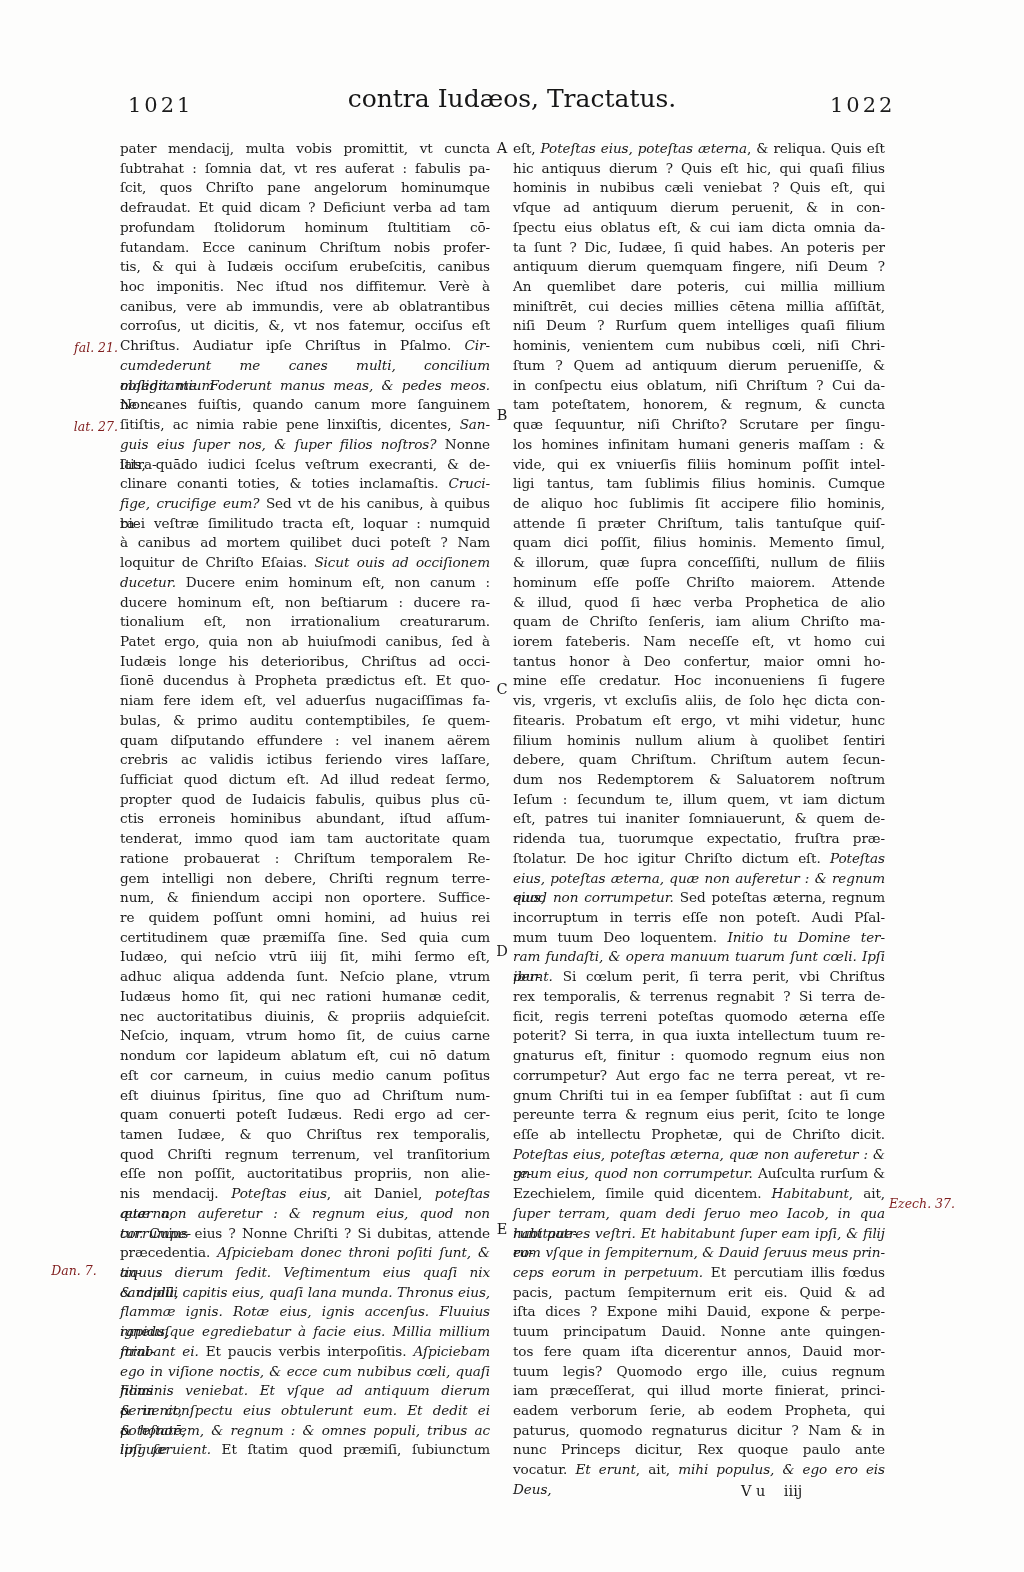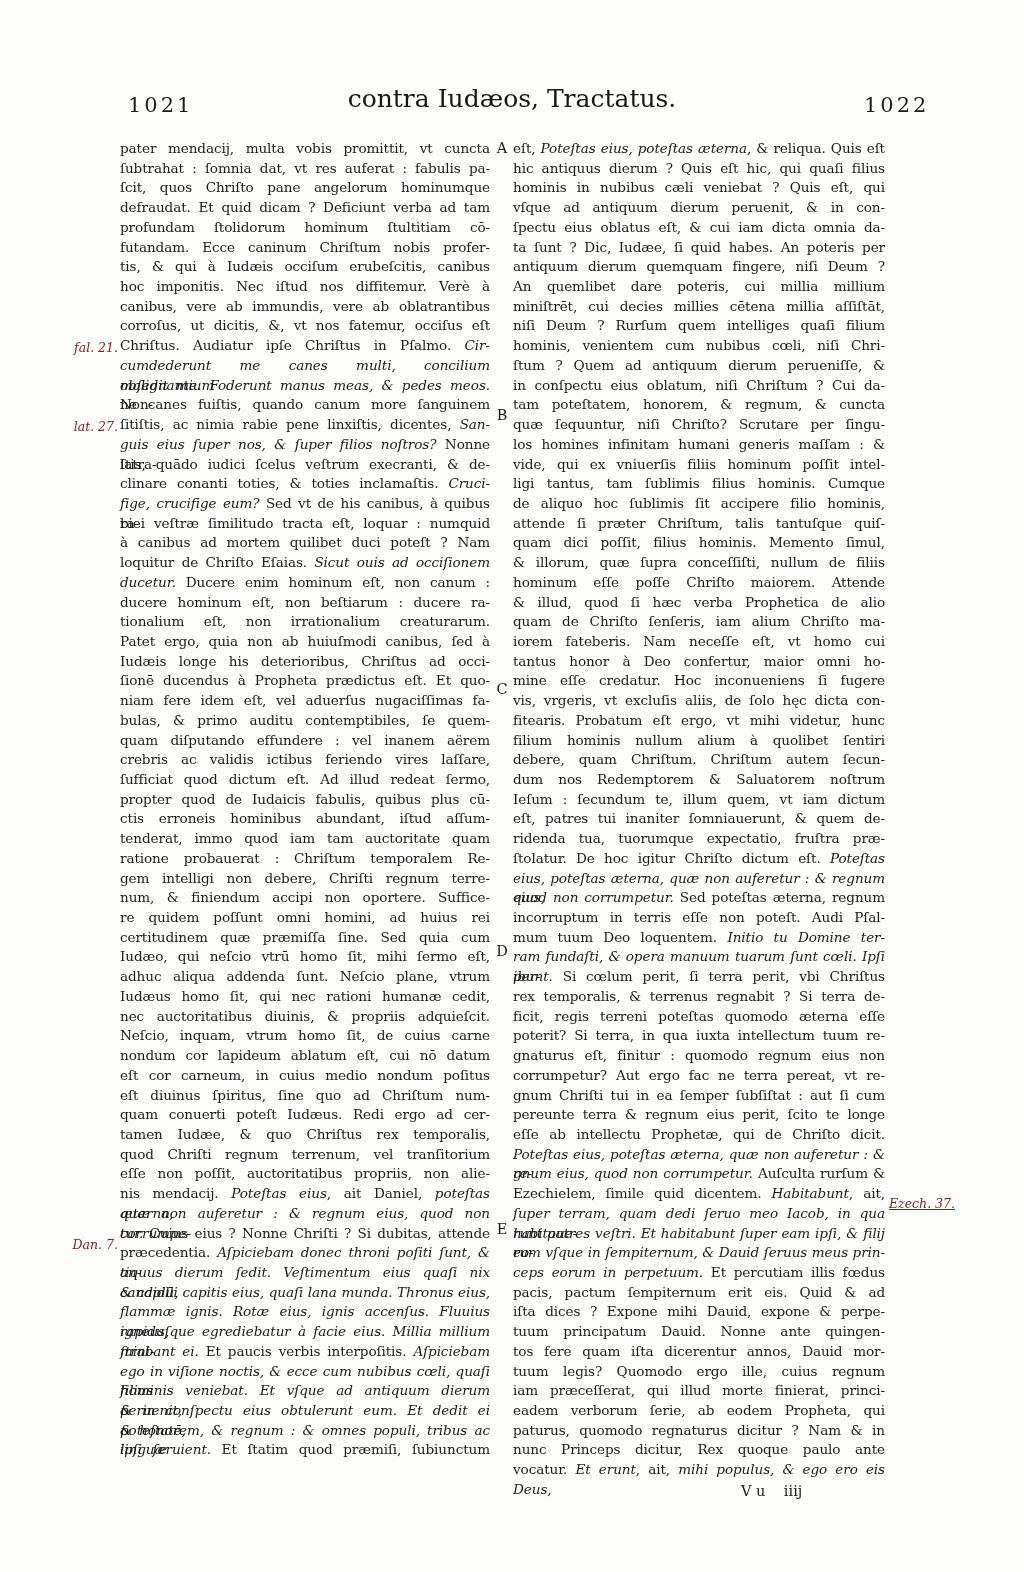--- a/index.html
+++ b/index.html
@@ -13,21 +13,21 @@
     width: 1024px; height: 1572px;
     font-family: "DejaVu Serif", serif;
     color: #1a1a1a;
     border-radius: 22px;
   }
   .pageno {
     position: absolute; top: 93px;
     font-size: 21px; letter-spacing: 3px; color: #1c1c1c;
   }
   #pageno-left  { left: 128px; }
-  #pageno-right { left: 864px; }
+  #pageno-right { left: 830px; }
   #running-title {
     position: absolute; top: 84px; left: 0; width: 1024px;
     text-align: center; font-size: 25px; color: #161616;
   }
   .column { position: absolute; top: 139px; }
   #column-left  { left: 120px; width: 370px; }
   #column-right { left: 513px; width: 372px; }
   .line {
     height: 19.72px; line-height: 19.72px;
     font-size: 13.6px; letter-spacing: -0.1px;
@@ -94,27 +94,27 @@
       <div class="line"><span>crebris ac validis ictibus feriendo vires laſſare,</span></div>
       <div class="line"><span>ſufficiat quod dictum eſt. Ad illud redeat ſermo,</span></div>
       <div class="line"><span>propter quod de Iudaicis fabulis, quibus plus cū-</span></div>
       <div class="line"><span>ctis erroneis hominibus abundant, iſtud aſſum-</span></div>
       <div class="line"><span>tenderat, immo quod iam tam auctoritate quam</span></div>
       <div class="line"><span>ratione probauerat : Chriſtum temporalem Re-</span></div>
       <div class="line"><span>gem intelligi non debere, Chriſti regnum terre-</span></div>
       <div class="line"><span>num, &amp; finiendum accipi non oportere. Suffice-</span></div>
       <div class="line"><span>re quidem poſſunt omni homini, ad huius rei</span></div>
       <div class="line"><span>certitudinem quæ præmiſſa ſine. Sed quia cum</span></div>
-      <div class="line"><span>Iudæo, qui neſcio vtrū homo ſit, mihi ſermo eſt,</span></div>
+      <div class="line"><span>Iudæo, qui neſcio vtrū iiij ſit, mihi ſermo eſt,</span></div>
       <div class="line"><span>adhuc aliqua addenda ſunt. Neſcio plane, vtrum</span></div>
       <div class="line"><span>Iudæus homo ſit, qui nec rationi humanæ cedit,</span></div>
       <div class="line"><span>nec auctoritatibus diuinis, &amp; propriis adquieſcit.</span></div>
       <div class="line"><span>Neſcio, inquam, vtrum homo ſit, de cuius carne</span></div>
       <div class="line"><span>nondum cor lapideum ablatum eſt, cui nō datum</span></div>
-      <div class="line"><span>eſt cor carneum, in cuius medio nondum poſitus</span></div>
+      <div class="line"><span>eſt cor carneum, in cuius medio canum poſitus</span></div>
       <div class="line"><span>eſt diuinus ſpiritus, ſine quo ad Chriſtum num-</span></div>
       <div class="line"><span>quam conuerti poteſt Iudæus. Redi ergo ad cer-</span></div>
       <div class="line"><span>tamen Iudæe, &amp; quo Chriſtus rex temporalis,</span></div>
       <div class="line"><span>quod Chriſti regnum terrenum, vel tranſitorium</span></div>
       <div class="line"><span>eſſe non poſſit, auctoritatibus propriis, non alie-</span></div>
       <div class="line"><span>nis mendacij. </span><span class="it">Poteſtas eius</span><span>, ait Daniel, </span><span class="it">poteſtas æterna,</span></div>
       <div class="line"><span class="it">quæ non auferetur : &amp; regnum eius, quod non corrumpe-</span></div>
       <div class="line"><span class="it">tur.</span><span> Cuius eius ? Nonne Chriſti ? Si dubitas, attende</span></div>
       <div class="line"><span>præcedentia. </span><span class="it">Aſpiciebam donec throni poſiti ſunt, &amp; an-</span></div>
       <div class="line"><span class="it">tiquus dierum ſedit. Veſtimentum eius quaſi nix candidū,</span></div>
@@ -202,18 +202,18 @@
   <div id="gutter-letters">
       <div class="gutter-letter" style="top: 140px;">A</div>
       <div class="gutter-letter" style="top: 407px;">B</div>
       <div class="gutter-letter" style="top: 681px;">C</div>
       <div class="gutter-letter" style="top: 943px;">D</div>
       <div class="gutter-letter" style="top: 1221px;">E</div>
     </div>
   <div id="margin-notes">
       <div class="margin-note margin-note-left" id="margin-note-left-0" style="top: 340px;">fal. 21.</div>
       <div class="margin-note margin-note-left" id="margin-note-left-1" style="top: 419px;">lat. 27.</div>
-      <div class="margin-note margin-note-left" id="margin-note-left-2" style="top: 1237px;">Dan. 7.</div>
-      <div class="margin-note" id="margin-note-right-0" style="top: 1196px; text-decoration: underline;">Ezech. 37.</div>
+      <div class="margin-note margin-note-left" id="margin-note-left-2" style="top: 1263px; text-align: center;">Dan. 7.</div>
+      <div class="margin-note" id="margin-note-right-0" style="top: 1196px;">Ezech. 37.</div>
     </div>
 
   <div id="signature-mark">V u    iiij</div>
 </div>
 
 </body></html>

